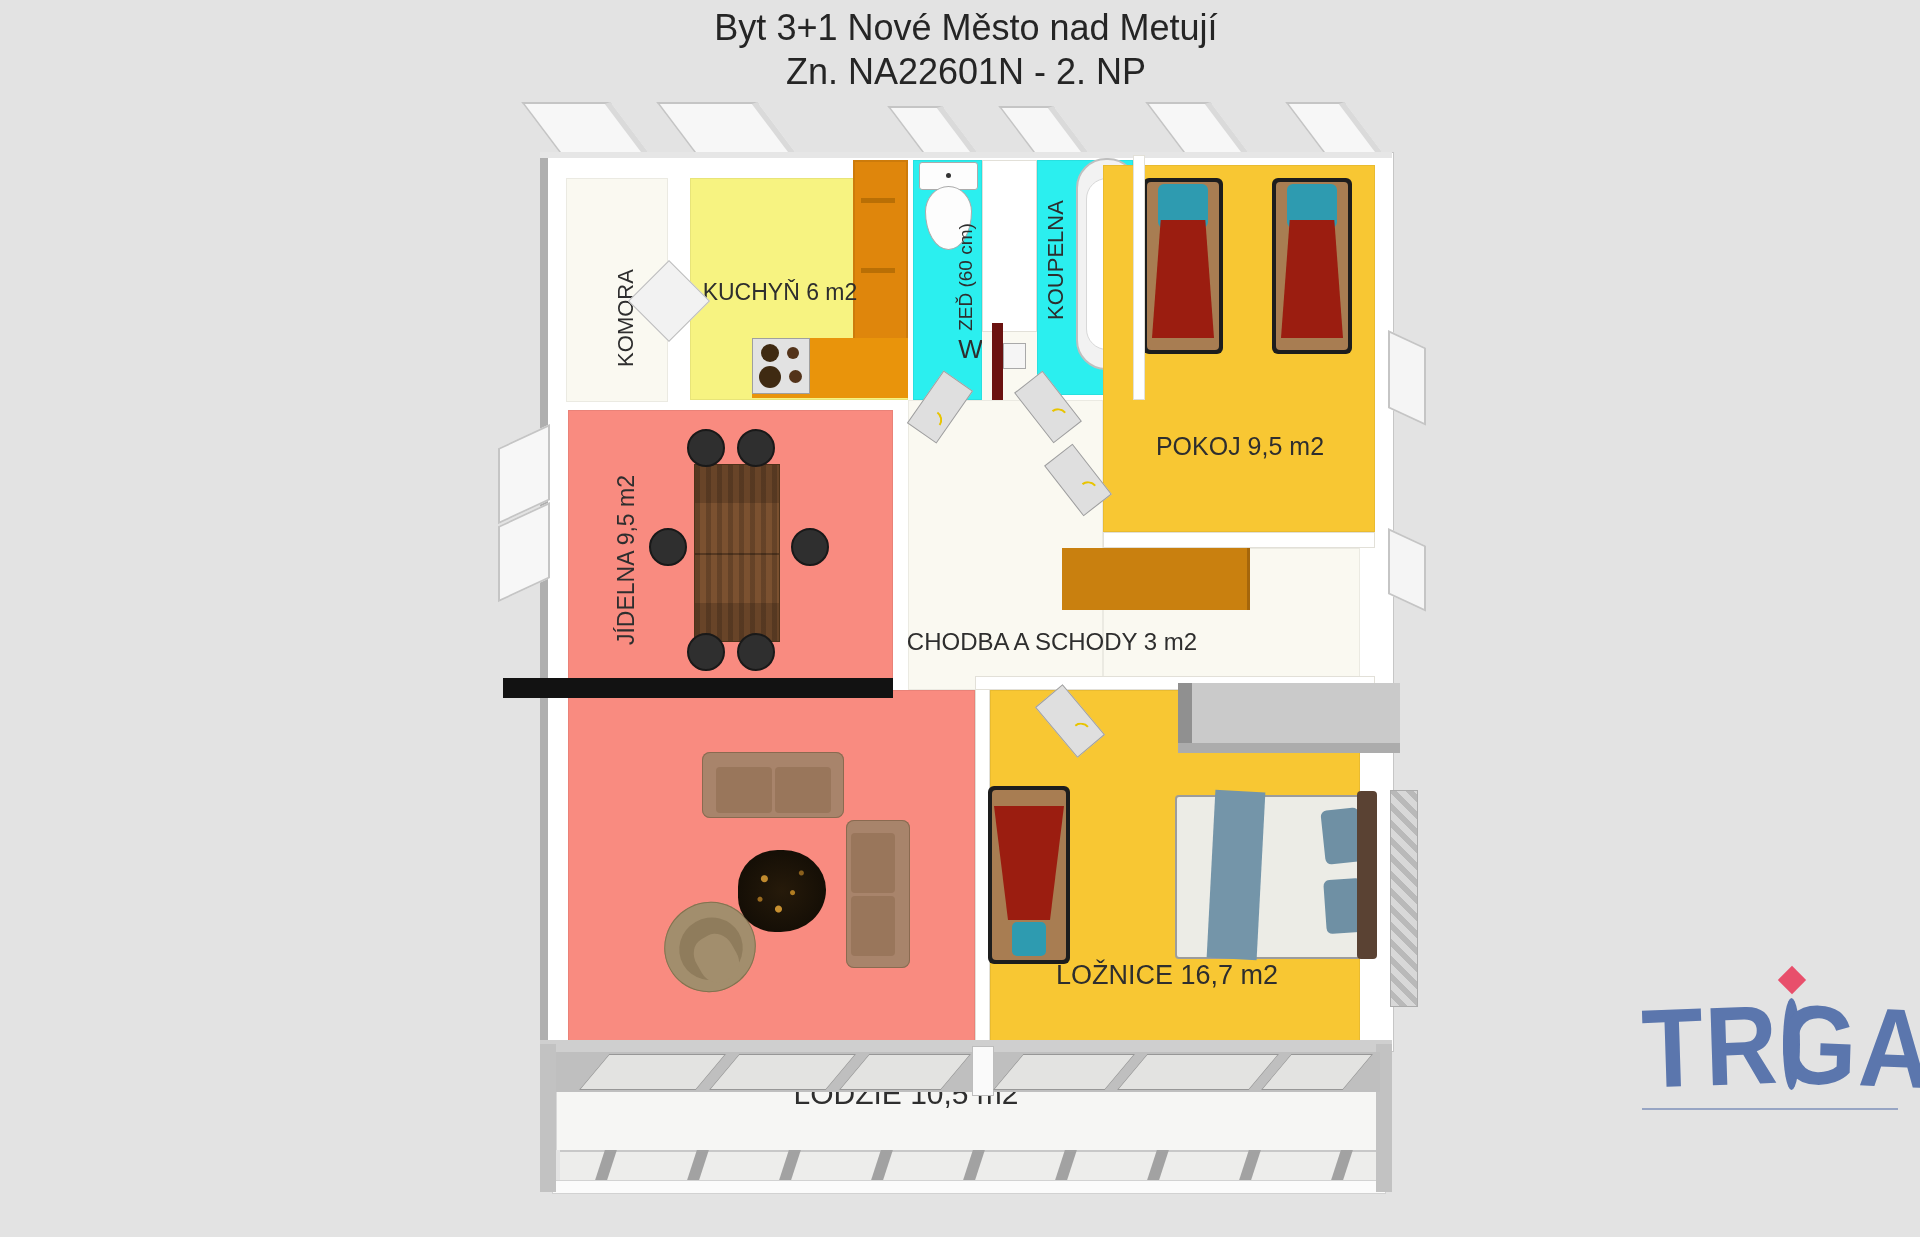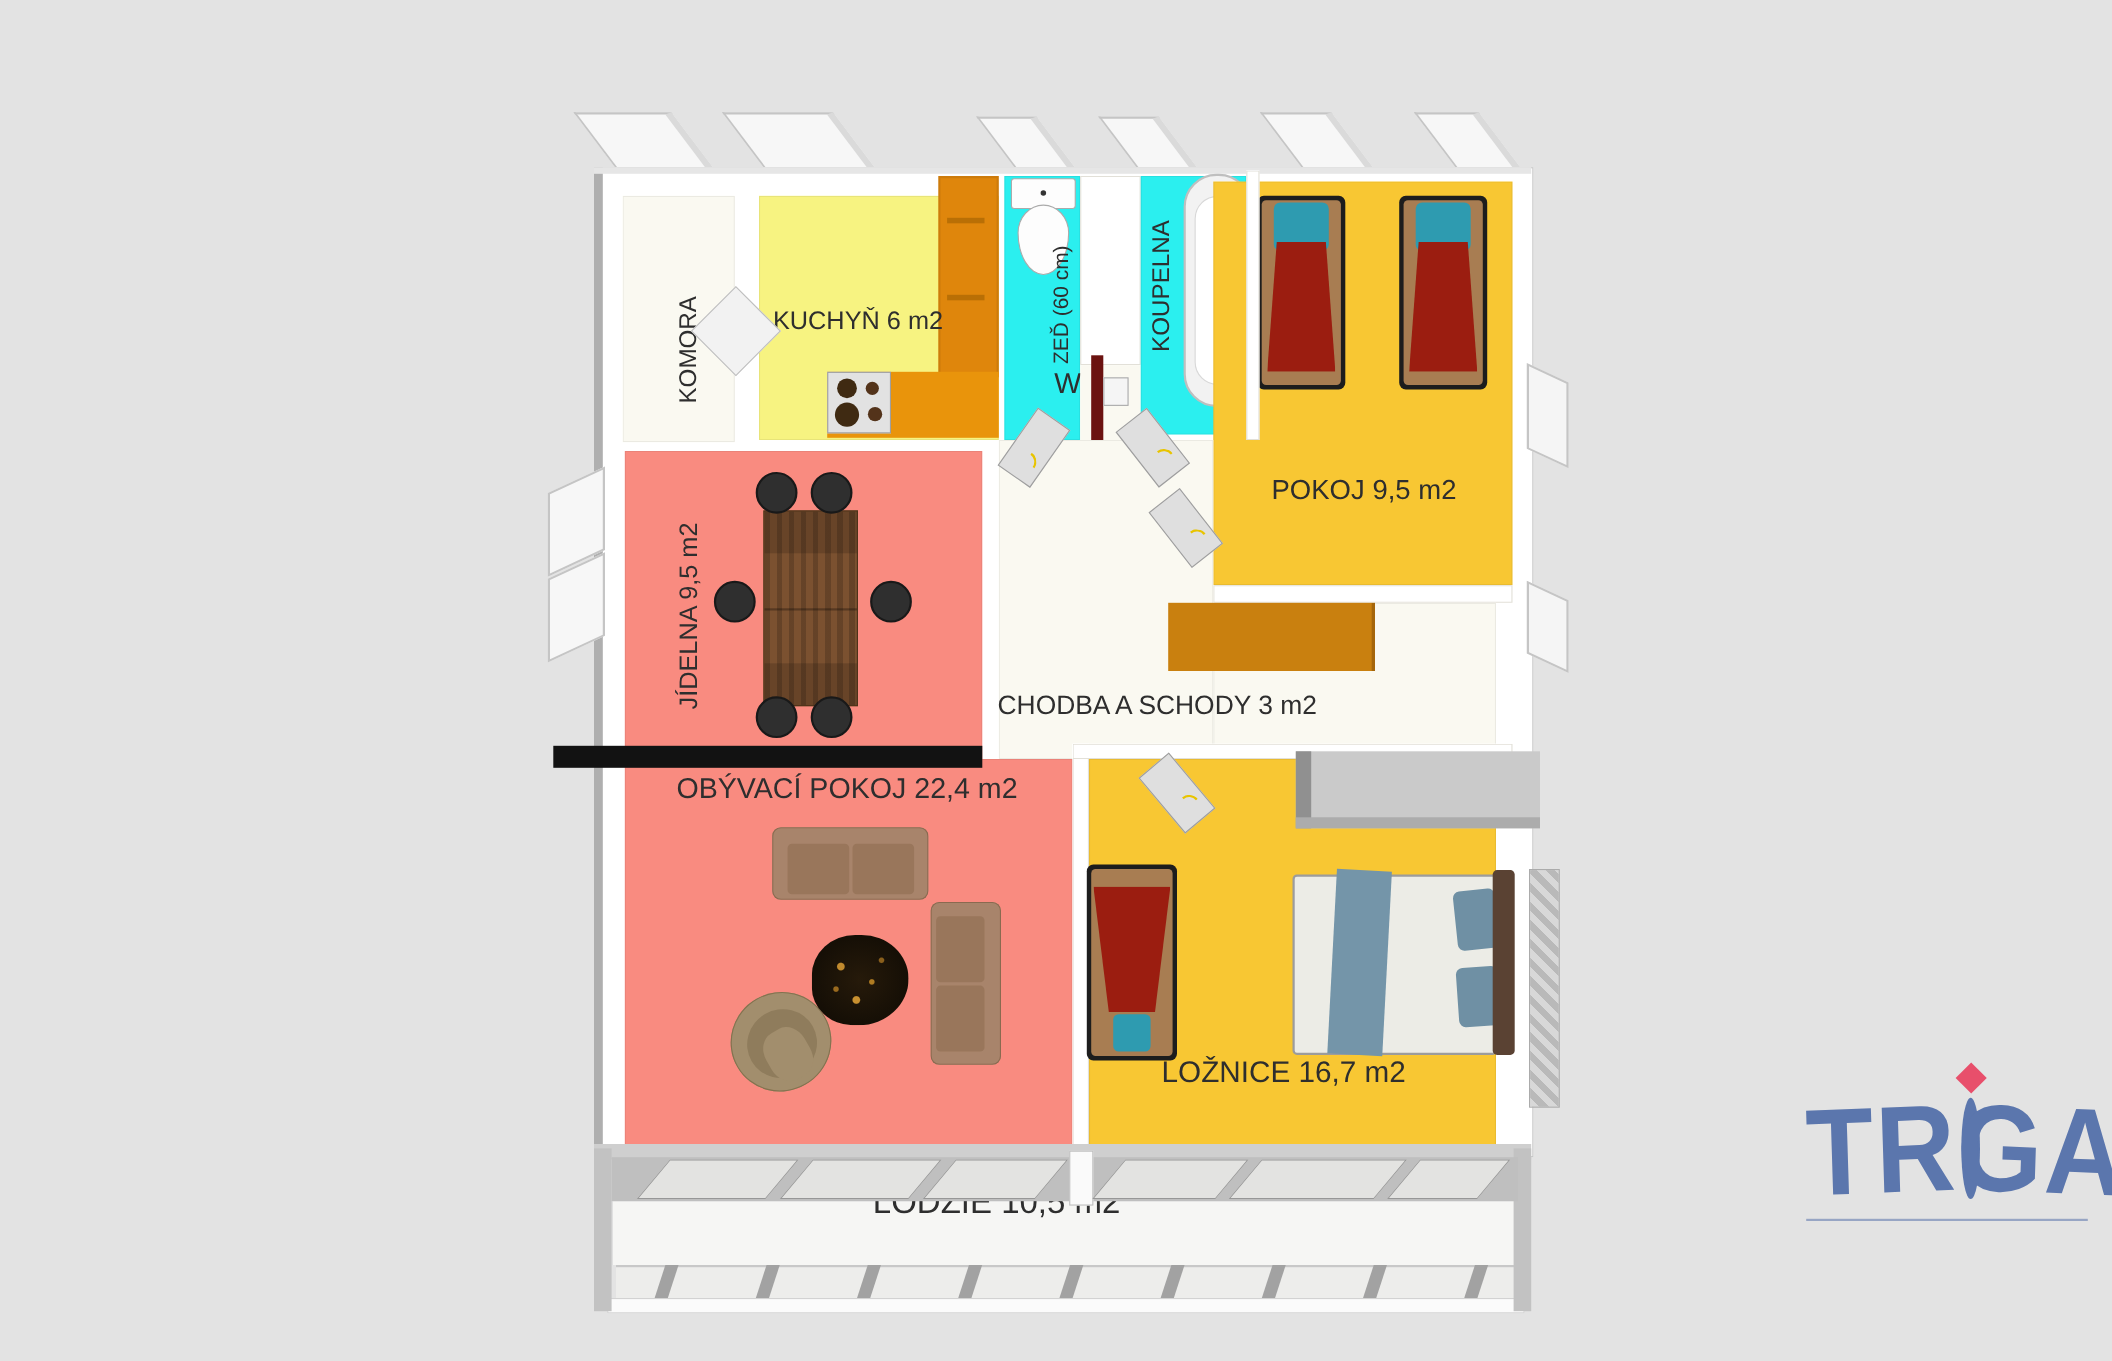--- a/index.html
+++ b/index.html
@@ -19,20 +19,24 @@
   .mattress{position:absolute;inset:4px;background:var(--bed_brown,#A87D52);border-radius:4px;}
   .title{position:absolute;left:440px;top:6px;width:1052px;text-align:center;color:#252525;font-size:36px;line-height:44px;}
   .logo-brand{display:flex;align-items:flex-end;color:var(--logo_blue,#5B76AD);font-weight:bold;font-size:100px;line-height:0.92;letter-spacing:2px;}
   .logo-brand span{display:inline-block;}
 </style>
 </head>
 <body>
 
 <div class="stage">
 
+  <div class="title">
+    <div>Byt 3+1 Nové Město nad Metují</div>
+    <div>Zn. NA22601N - 2. NP</div>
+  </div>
 
   <div class="twin" style="left:562px;top:102px;width:80px;height:50px;"></div>
   <div class="twin" style="left:697px;top:102px;width:92px;height:50px;"></div>
   <div class="twin" style="left:925px;top:106px;width:46px;height:46px;"></div>
   <div class="twin" style="left:1036px;top:106px;width:46px;height:46px;"></div>
   <div class="twin" style="left:1186px;top:102px;width:56px;height:50px;"></div>
   <div class="twin" style="left:1326px;top:102px;width:50px;height:50px;"></div>
 
   <div class="abs" style="left:540px;top:152px;width:852px;height:898px;background:#FFFFFF;border:1px solid #C6C6C6;"></div>
   <div class="abs" style="left:540px;top:152px;width:8px;height:898px;background:#AFAFAF;"></div>
@@ -125,21 +129,20 @@
   </div>
   <div class="chair" style="left:687px;top:429px;"></div>
   <div class="chair" style="left:737px;top:429px;"></div>
   <div class="chair" style="left:687px;top:633px;"></div>
   <div class="chair" style="left:737px;top:633px;"></div>
   <div class="chair" style="left:649px;top:528px;"></div>
   <div class="chair" style="left:791px;top:528px;"></div>
 
   <div class="abs" style="left:503px;top:678px;width:390px;height:20px;background:#121212;"></div>
 
-  <div class="lbl" style="left:770px;top:717px;font-size:26px;">OBÝVACÍ POKOJ 22,4 m2</div>
 
   <div class="abs" style="left:702px;top:752px;width:142px;height:66px;background:var(--sofa_tan);border-radius:8px;box-shadow:inset 0 0 0 1px #8A6A50;">
     <div class="abs" style="left:14px;top:15px;width:56px;height:46px;background:#99765B;border-radius:4px;"></div>
     <div class="abs" style="left:73px;top:15px;width:56px;height:46px;background:#99765B;border-radius:4px;"></div>
   </div>
   <div class="abs" style="left:846px;top:820px;width:64px;height:148px;background:var(--sofa_tan);border-radius:8px;box-shadow:inset 0 0 0 1px #8A6A50;">
     <div class="abs" style="left:5px;top:13px;width:44px;height:60px;background:#99765B;border-radius:4px;"></div>
     <div class="abs" style="left:5px;top:76px;width:44px;height:60px;background:#99765B;border-radius:4px;"></div>
   </div>
   <div class="abs" style="left:664px;top:902px;width:92px;height:90px;transform:rotate(-30deg);">

